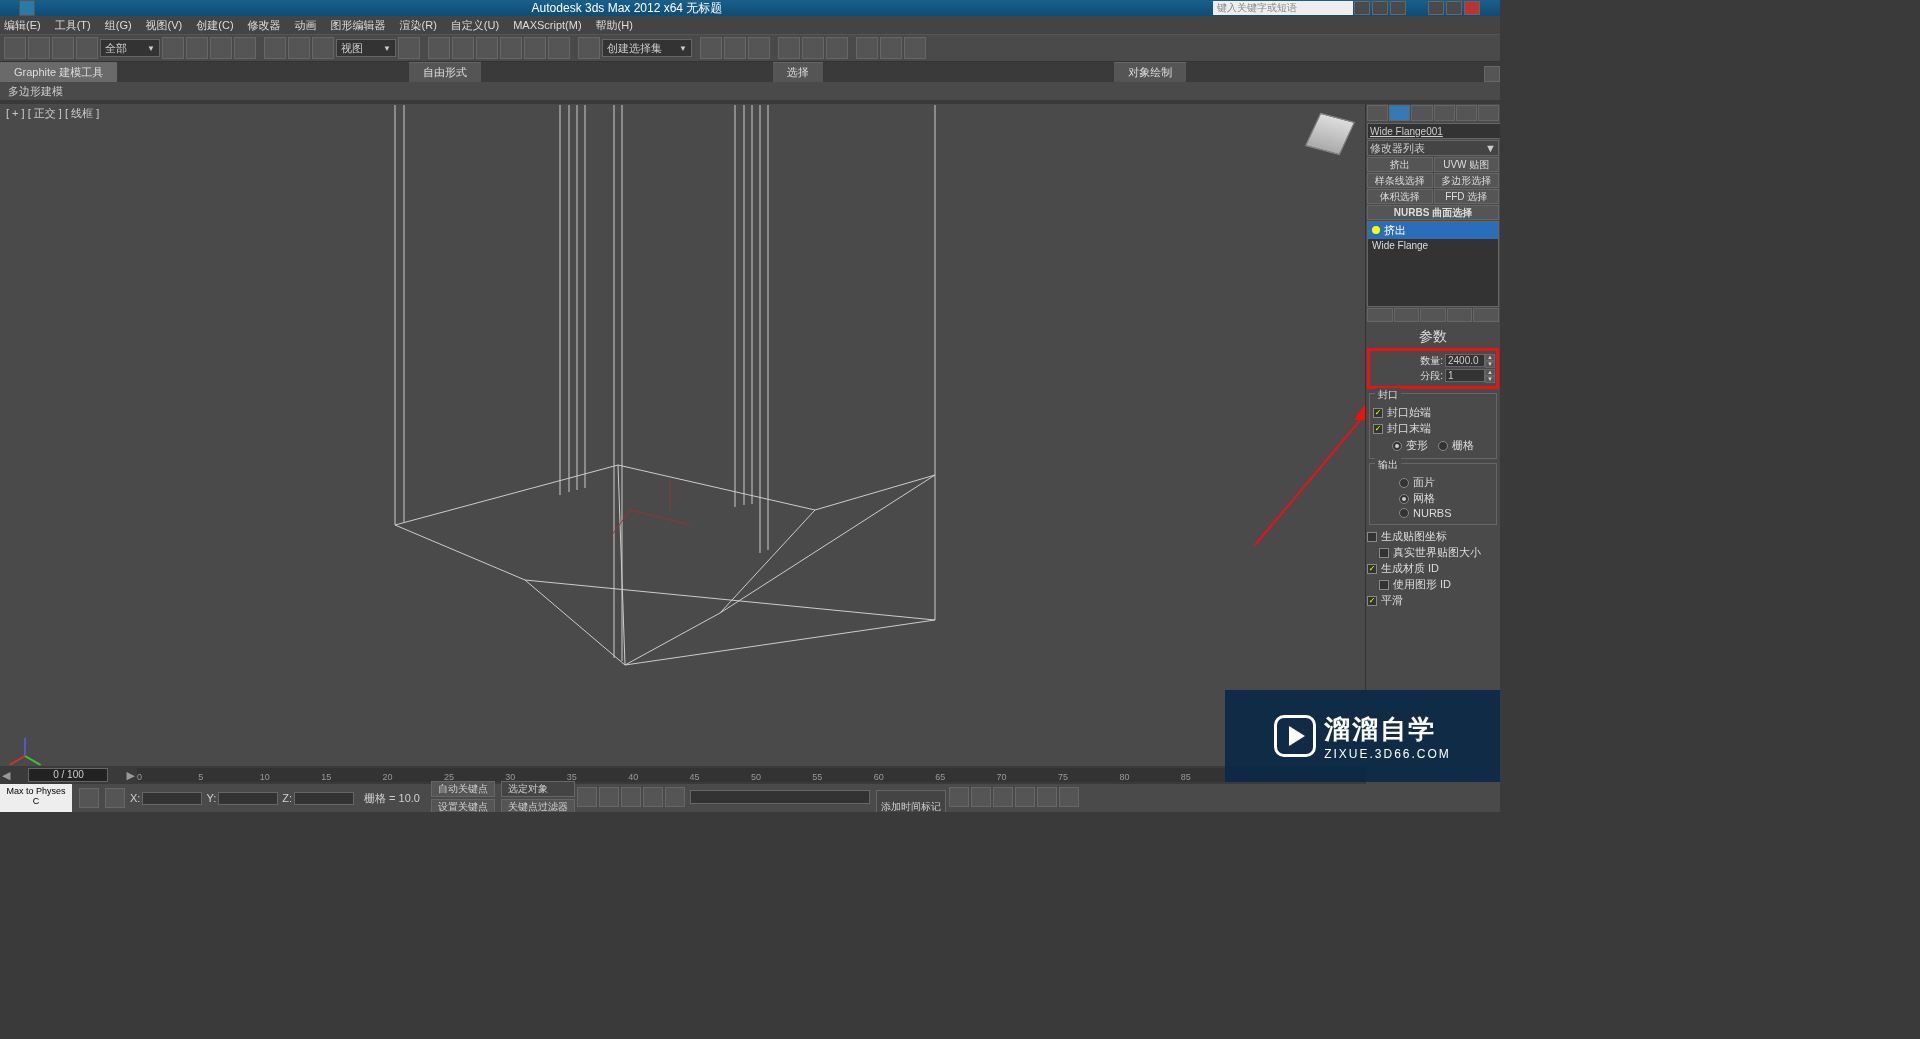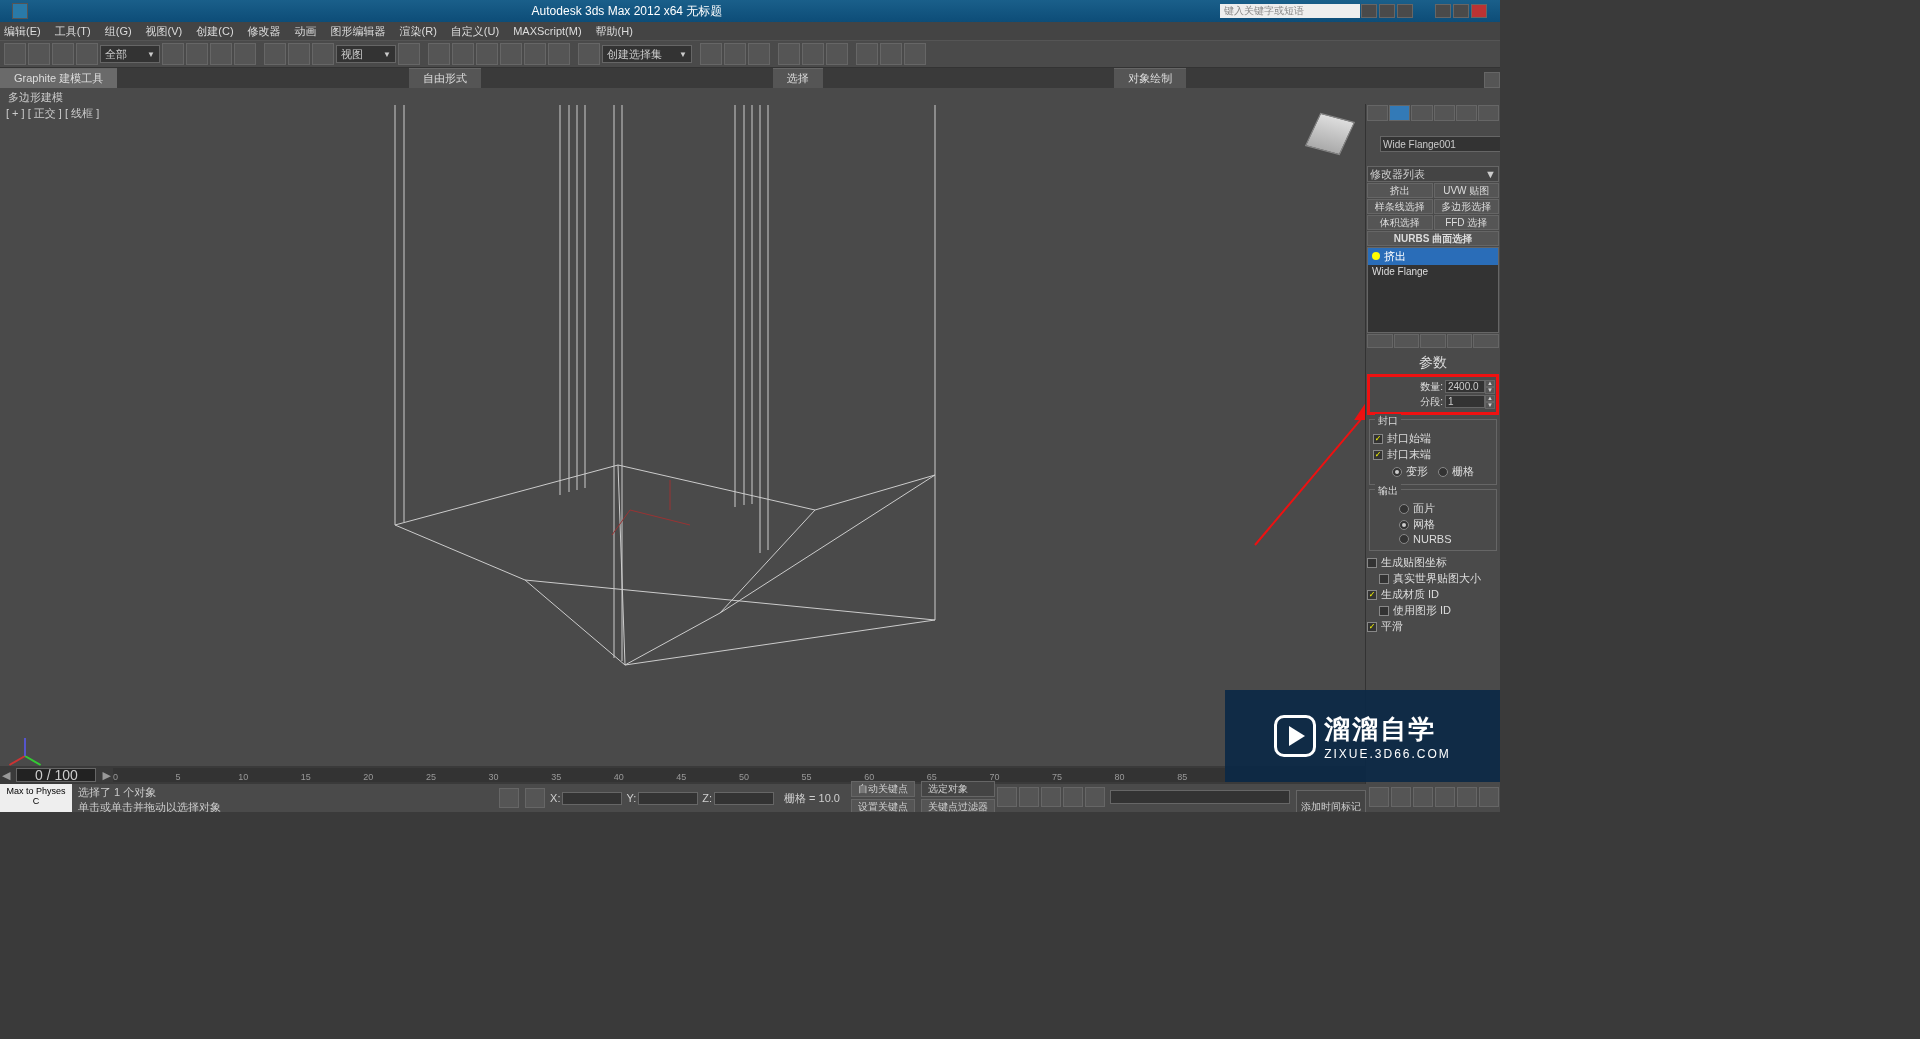--- a/index.html
+++ b/index.html
@@ -1,19 +1,19 @@
 <!DOCTYPE html>
 <html><head>
 <meta charset="utf-8">
 <style>
 * { margin:0; padding:0; box-sizing:border-box; font-family:"Microsoft YaHei",sans-serif; font-size:11px; }
 body { background:#3a3a3a; color:#cfcfcf; overflow:hidden; width:1500px; height:812px; position:relative; }
 
 
-.titlebar { height:22px; background:linear-gradient(#1a5f8a,#0d4d78); display:flex; align-items:center; padding:0 12px; color:#fff; }
+.titlebar { height:16px; background:linear-gradient(#1a5f8a,#0d4d78); display:flex; align-items:center; padding:0 19px; color:#fff; }
 .titlebar .logo { width:16px; height:16px; background:#2a7aa8; border:1px solid #555; margin-right:6px; }
 .titlebar .title { flex:1; text-align:center; font-size:12px; }
 .titlebar .search { width:140px; height:14px; background:#eee; color:#888; font-size:10px; padding:0 4px; }
 .titlebar .tbtn { width:16px; height:14px; background:#4a4a4a; margin:0 1px; border:1px solid #666; }
 .titlebar .tbtn.close { background:#b33; }
 
 
 .menubar { height:18px; background:#444; display:flex; align-items:center; padding:0 4px; gap:14px; }
 .menubar span { color:#ddd; cursor:default; }
 
@@ -43,21 +43,21 @@
 
 
 .wires { position:absolute; inset:0; }
 .wires svg { width:100%; height:100%; }
 
 
 .rpanel { position:absolute; top:104px; right:0; width:135px; bottom:0; background:#4a4a4a; border-left:1px solid #333; }
 .rp-icons { height:18px; display:flex; gap:1px; padding:1px; }
 .rp-icons .ic { flex:1; height:16px; background:#555; border:1px solid #666; }
 .rp-icons .ic.active { background:#337ab7; }
-.rp-name { display:flex; height:16px; margin:14px; }
+.rp-name { display:flex; height:16px; margin:1px;text-decoration:underline; }
 .rp-name input { flex:1; background:#333; border:1px solid #666; color:#ccc; padding:0 2px; font-size:10px; }
 .rp-name .swatch { width:14px; background:#2c5; border:1px solid #666; }
 .rp-drop { height:16px; margin:1px; background:#444; border:1px solid #666; color:#ccc; padding:0 2px; display:flex; justify-content:space-between; align-items:center; font-size:10px; }
 .rp-btns { display:grid; grid-template-columns:1fr 1fr; gap:1px; margin:1px; }
 .rp-btns .b { height:15px; background:#555; border:1px solid #666; color:#ddd; font-size:10px; text-align:center; line-height:13px; }
 .rp-btns .wide { grid-column:1/3;font-weight:bold; }
 .rp-stack { margin:1px; height:86px; background:#333; border:1px solid #666; overflow:hidden; }
 .rp-stack .item { padding:1px 4px; font-size:10px; color:#ddd; }
 .rp-stack .item.sel { background:#2a6db8; color:#fff; }
 .rp-stack .item .bulb { display:inline-block; width:8px; height:8px; background:#ff0; border-radius:50%; margin-right:4px; }
@@ -77,21 +77,21 @@
 .rollout-sect .leg { position:relative; top:-8px; left:2px; background:#4a4a4a; padding:0 3px; color:#ddd; font-size:10px; display:inline-block; }
 .rollout-sect .body { margin-top:-6px; }
 .chk,.rad { display:flex; align-items:center; gap:4px; color:#ddd; font-size:10px; margin:1px 0; }
 .chk .box { width:10px; height:10px; background:#333; border:1px solid #888; color:#ff0; font-size:8px; text-align:center; line-height:8px; }
 .rad .dot { width:10px; height:10px; border:1px solid #888; border-radius:50%; background:#333; display:flex; align-items:center; justify-content:center; }
 .rad .dot.on::after { content:""; width:4px; height:4px; background:#ccc; border-radius:50%; }
 .rad-row { display:flex; gap:10px; justify-content:center; }
 
 
 .timeline { position:absolute; bottom:28px; left:0; right:135px; height:18px; background:#3a3a3a; display:flex; align-items:center; }
-.timeline .slider { width:80px; height:14px; background:#222; border:1px solid #666; margin:0 4px; text-align:center; color:#ccc; font-size:14px; line-height:12px; }
+.timeline .slider { width:80px; height:14px; background:#222; border:1px solid #666; margin:0 16px; text-align:center; color:#ccc; font-size:10px; line-height:12px; }
 .timeline .track { flex:1; height:14px; background:#333; position:relative; }
 .timeline .tick { position:absolute; bottom:0; color:#999; font-size:9px; }
 .status { position:absolute; bottom:0; left:0; right:0; height:28px; background:#4a4a4a; display:flex; }
 .status .left { width:72px; background:#eee; color:#000; font-size:9px; padding:2px; text-align:center; }
 .status .mid { flex:1; padding:1px 6px; color:#ccc; font-size:10px; }
 .status .coords { display:flex; gap:4px; align-items:center; padding:0 6px; }
 .status .coords .fld { display:flex; align-items:center; gap:2px; }
 .status .coords input { width:60px; height:13px; background:#333; border:1px solid #666; color:#ccc; font-size:10px; }
 .status .sbtn { width:20px; height:20px; background:#555; border:1px solid #666; margin:3px 1px; }
 .status .prompt { width:180px; height:14px; background:#333; border:1px solid #666; margin:6px 4px; }
@@ -391,24 +391,20 @@
     <span class="tick" style="left:65%">65</span>
     <span class="tick" style="left:70%">70</span>
     <span class="tick" style="left:75%">75</span>
     <span class="tick" style="left:80%">80</span>
     <span class="tick" style="left:85%">85</span>
   </div>
 </div>
 
 <div class="status">
   <div class="left">Max to Physes C</div>
-  <div class="mid">
-    <div>选择了 1 个对象</div>
-    <div>单击或单击并拖动以选择对象</div>
-  </div>
   <div class="coords">
     <div class="sbtn"></div>
     <div class="sbtn"></div>
     <div class="fld">
         <span>X:</span>
         <input style="">
       </div>
     <div class="fld">
         <span>Y:</span>
         <input style="">

